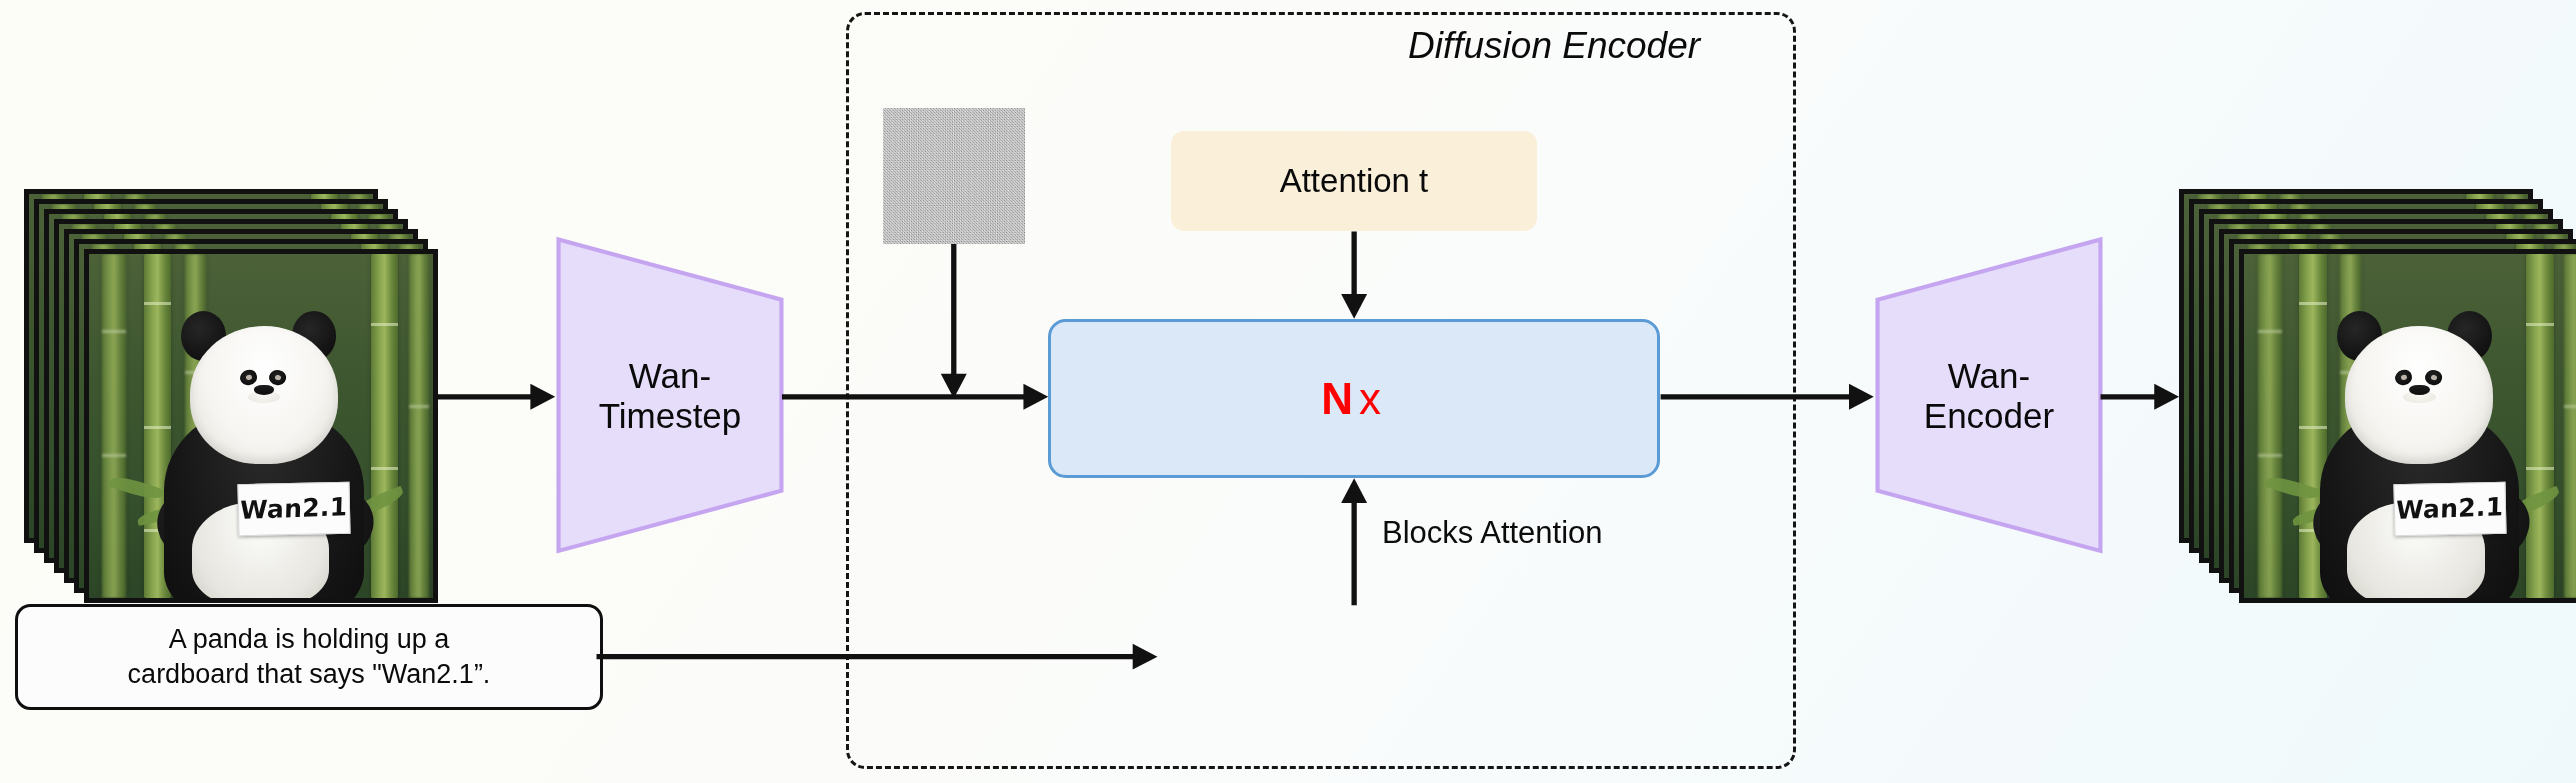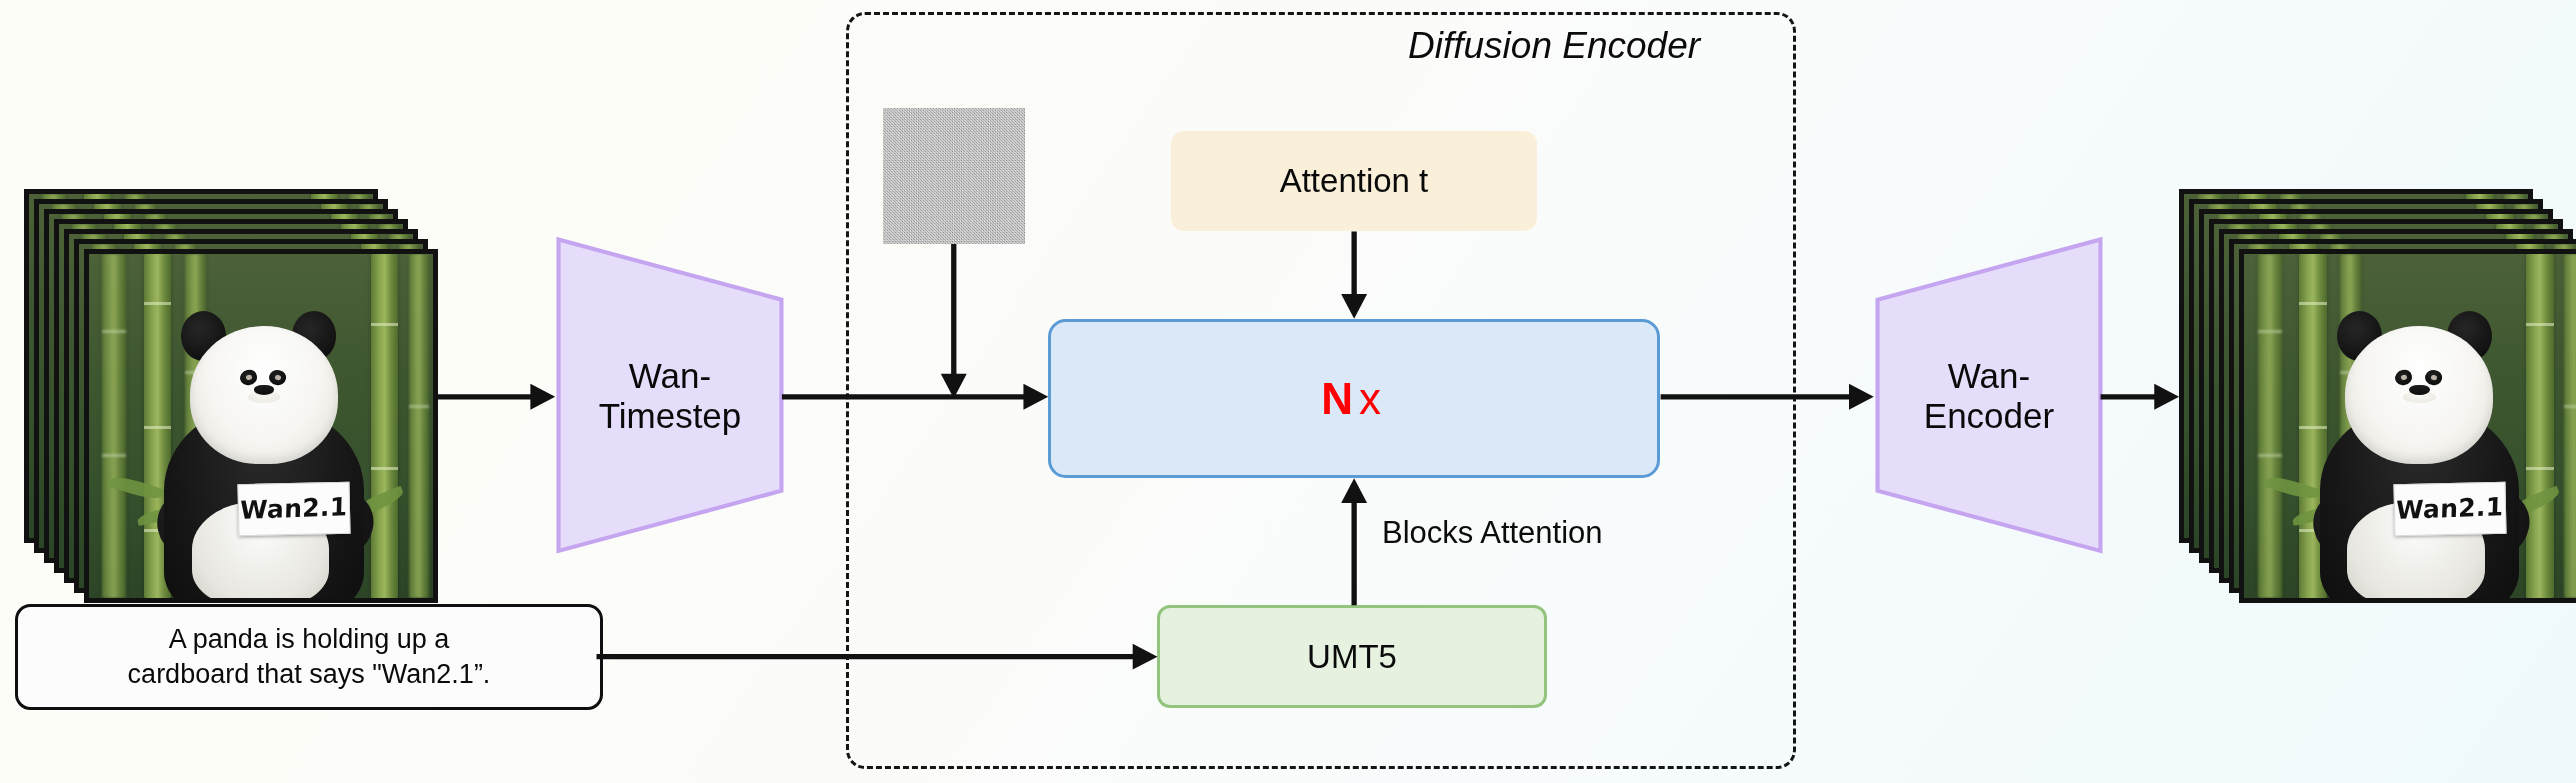--- a/index.html
+++ b/index.html
@@ -534,23 +534,20 @@
 
   <div id="timestep-box" class="rbox" style="left:1171px;top:131px;width:366px;height:100px;">
     <span>Attention t</span>
   </div>
 
   <div id="dit-blocks-box" class="rbox" style="left:1048px;top:319px;width:612px;height:159px;">
     <span class="n">N</span>
     <span class="times">x</span>
   </div>
 
-  <div id="umt5-box" class="rbox" style="left:1157px;top:605px;width:390px;height:103px;">
-    <span>UMT5</span>
-  </div>
 
   <div id="prompt-box" class="rbox" style="left:15px;top:604px;width:588px;height:106px;flex-direction:column;">
     <span>A panda is holding up a</span>
     <span>cardboard that says "Wan2.1”.</span>
   </div>
 
   <div class="trap" style="left:1874px;top:236px;width:230px;height:319px;">
     <svg viewBox="0 0 390 540" preserveAspectRatio="none">
       <polygon points="6,108 384,6 384,534 6,432" fill="#e6ddfb" stroke="#c5a5f0" stroke-width="7"></polygon>
     </svg>

